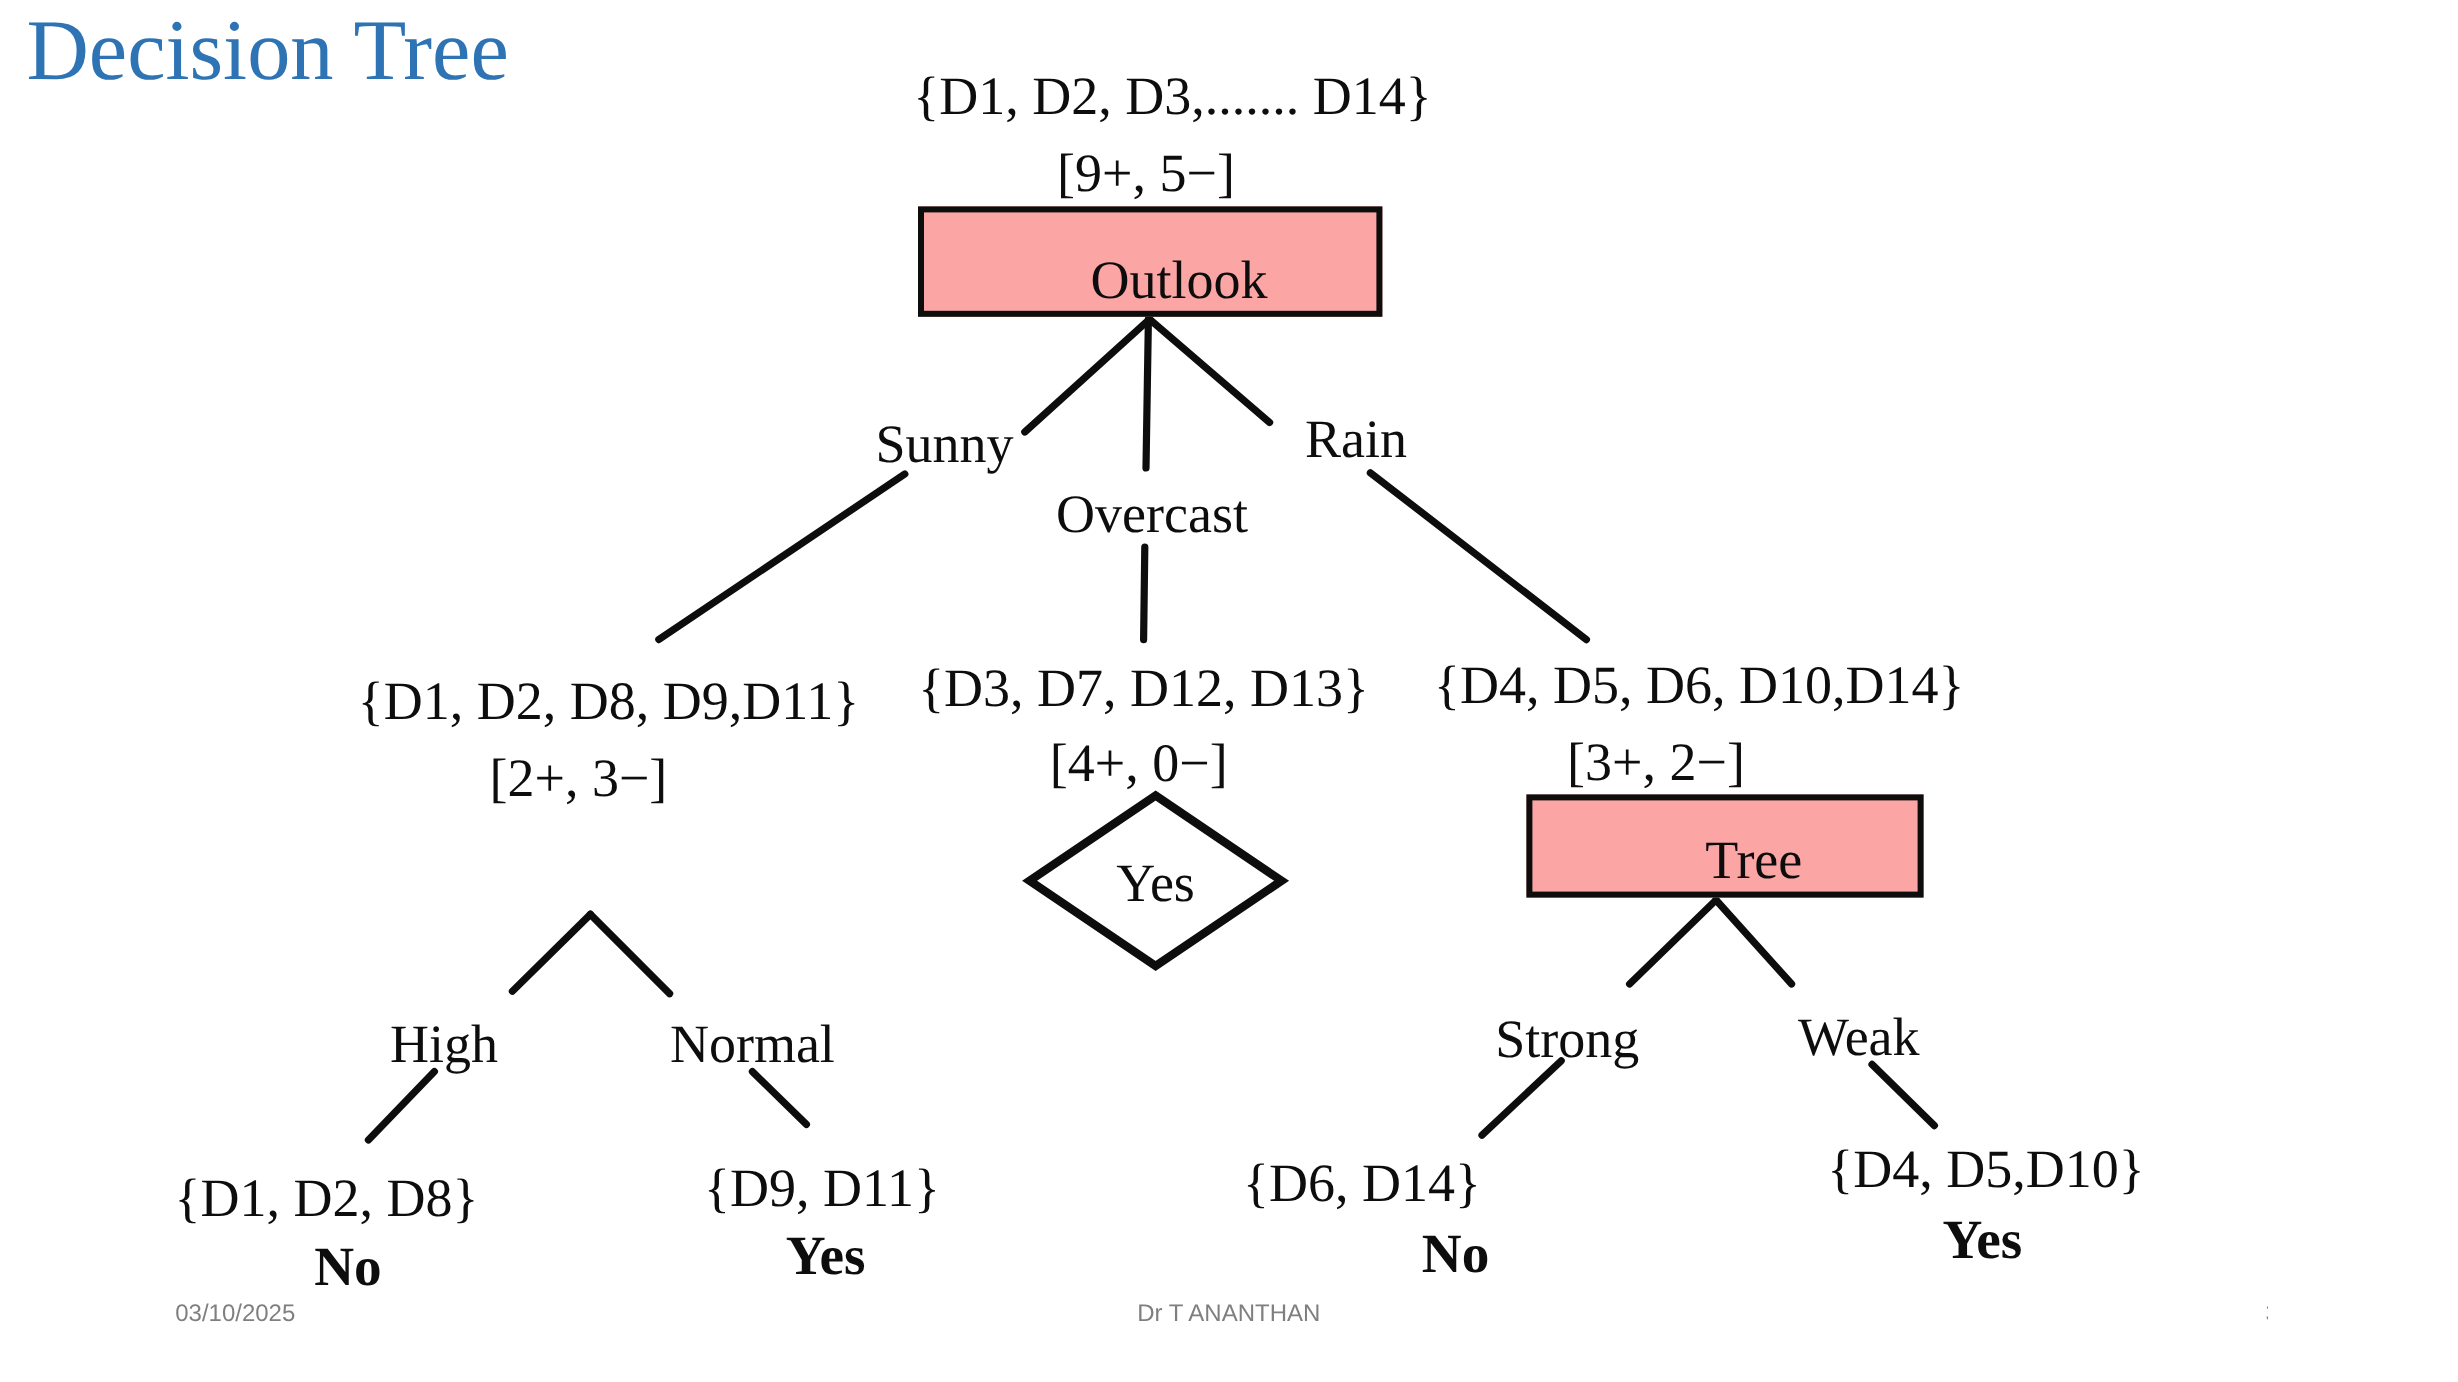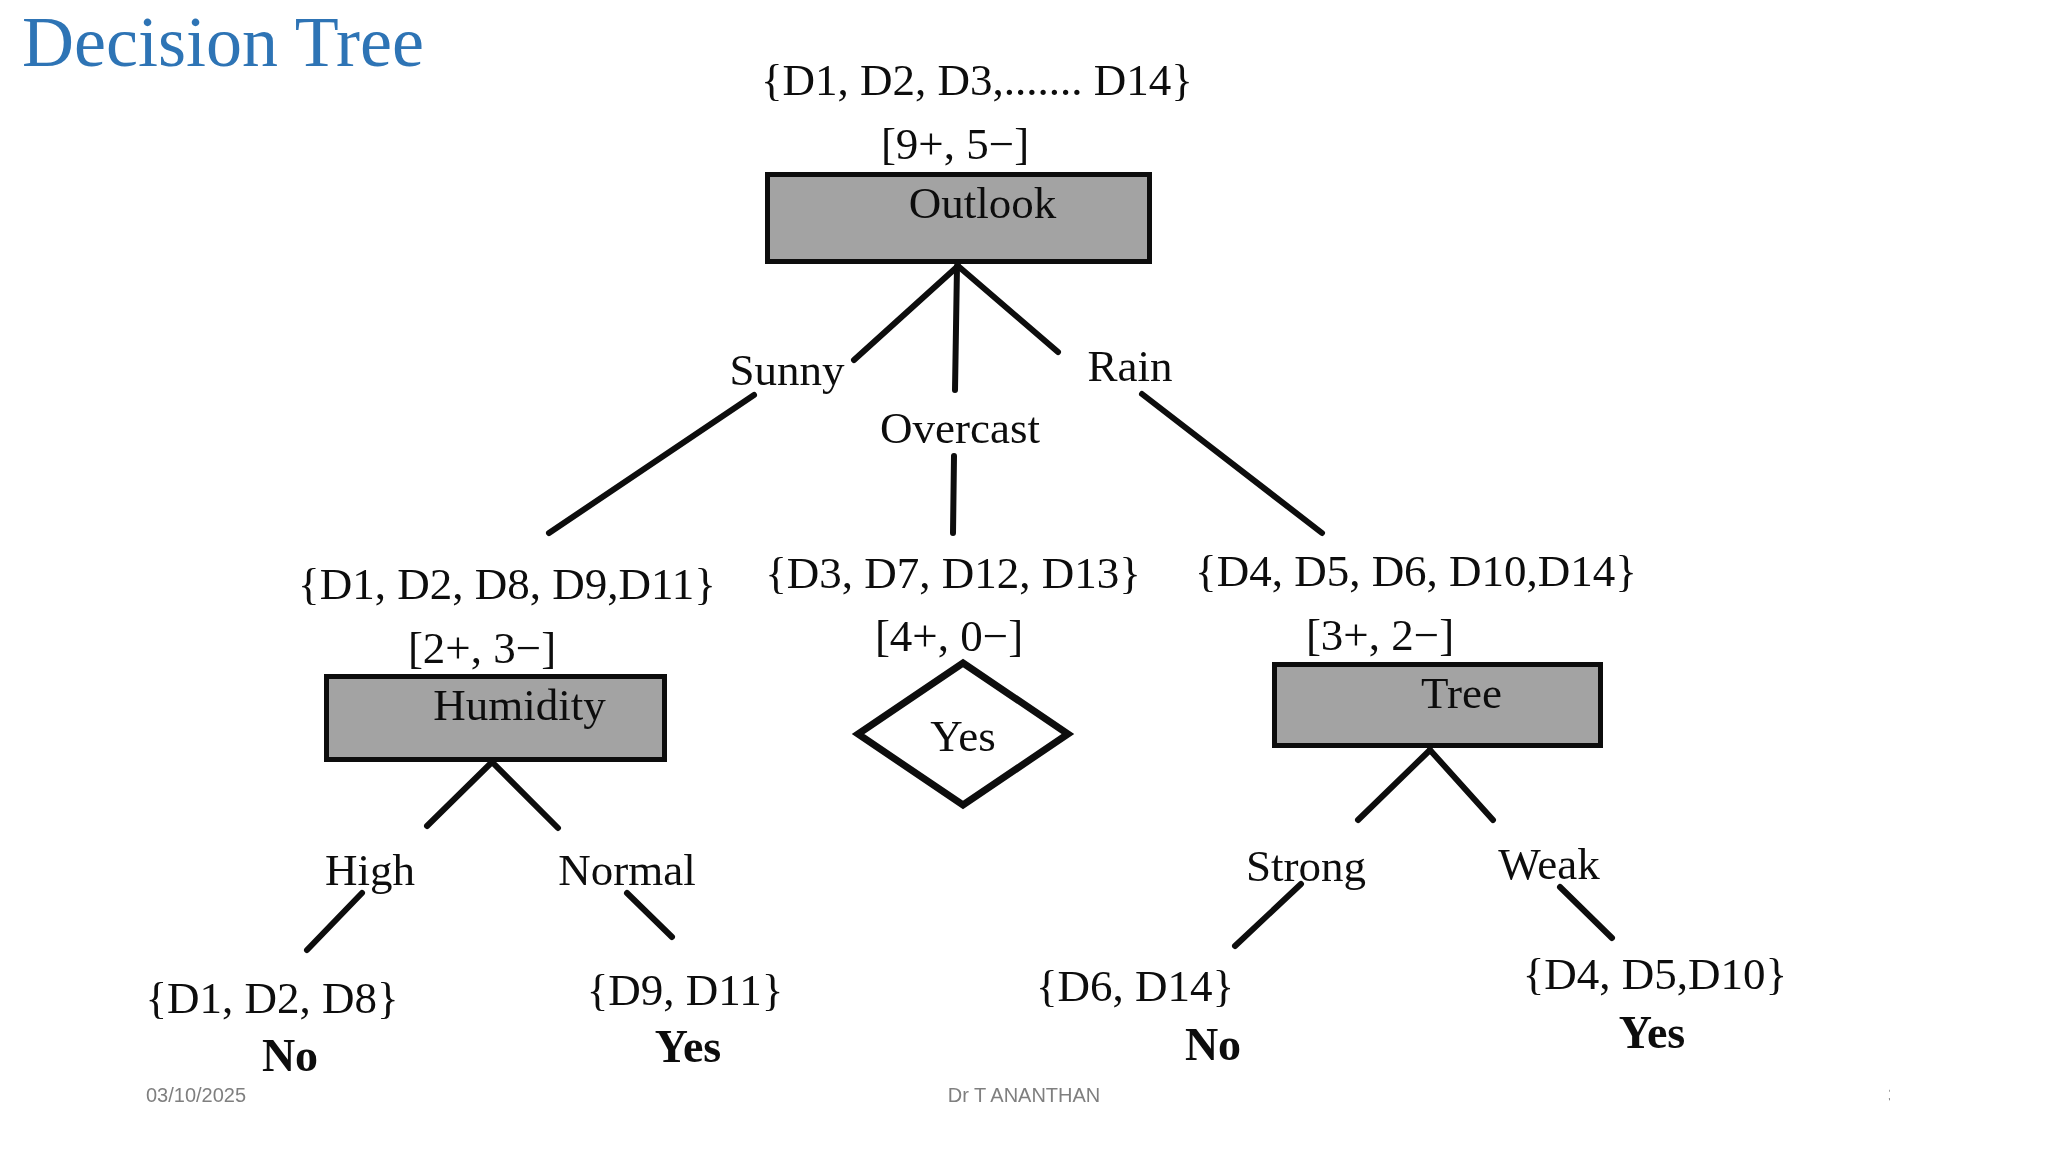--- a/index.html
+++ b/index.html
@@ -32,23 +32,23 @@
     font-size: 45px;
     line-height: 1.1;
     white-space: nowrap;
     text-align: center;
     color: var(--ink);
   }
   .answer { font-weight: bold; font-size: 46px; }
   .node-box {
     position: absolute;
     border: 5px solid var(--ink);
-    background: #a3a3a3;
+    background: #fca5a5;
     display: flex;
-    align-items: flex-start;
+    align-items: flex-end;
     justify-content: center;
     font-size: 45px;
     white-space: nowrap;
     padding-left: 48px;
   }
   .lines-svg {
     position: absolute;
     left: 0; top: 0;
     width: 2048px; height: 1152px;
   }
@@ -93,23 +93,20 @@
   <div class="node-box" style="left:765px; top:172px; width:387px; height:92px">
     <span>Outlook</span>
   </div>
 
   <div class="t" style="left:787px;  top:346px">Sunny</div>
   <div class="t" style="left:960px;  top:404px">Overcast</div>
   <div class="t" style="left:1130px; top:342px">Rain</div>
 
   <div class="t" style="left:507px; top:560px">{D1, D2, D8, D9,D11}</div>
   <div class="t" style="left:482px; top:624px">[2+, 3−]</div>
-  <div class="node-box" style="left:324px; top:674px; width:343px; height:88px">
-    <span>Humidity</span>
-  </div>
   <div class="t" style="left:370px; top:846px">High</div>
   <div class="t" style="left:627px; top:846px">Normal</div>
   <div class="t" style="left:272px; top:974px">{D1, D2, D8}</div>
   <div class="t answer" style="left:290px; top:1031px">No</div>
   <div class="t" style="left:685px; top:966px">{D9, D11}</div>
   <div class="t answer" style="left:688px; top:1022px">Yes</div>
 
   <div class="t" style="left:953px; top:549px">{D3, D7, D12, D13}</div>
   <div class="t" style="left:949px; top:612px">[4+, 0−]</div>
   <div class="t" style="left:963px; top:712px">Yes</div>

